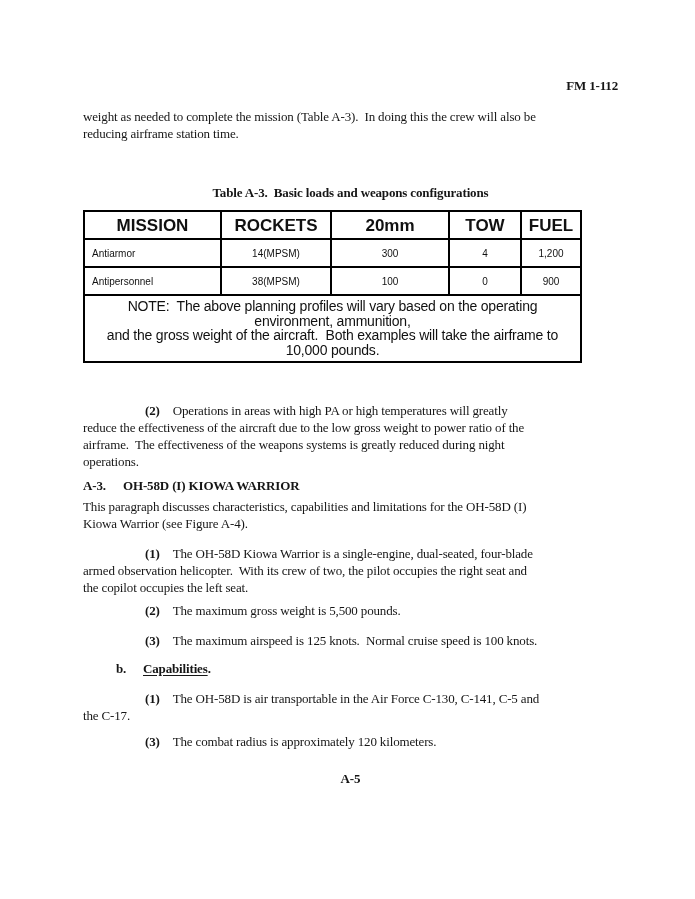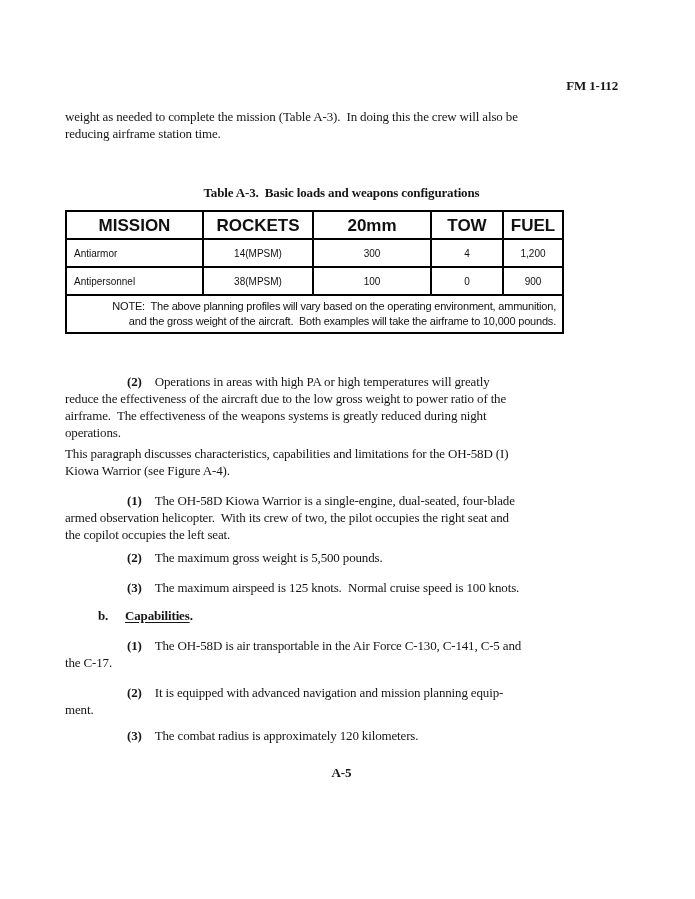--- a/index.html
+++ b/index.html
@@ -7,21 +7,21 @@
     position: relative;
     width: 695px;
     height: 899px;
     background: #ffffff;
     margin: 0 auto;
     box-sizing: border-box;
     overflow: hidden;
   }
   .content {
     box-sizing: border-box;
-    padding: 0 77px 0 65px;
+    padding: 0 77px 0 83px;
     font-family: "Liberation Serif", "DejaVu Serif", serif;
     font-size: 13px;
     line-height: 17px;
     letter-spacing: -0.15px;
     color: #161616;
   }
   .doc-ref {
     padding-top: 77px;
     text-align: right;
     font-weight: bold;
@@ -54,24 +54,24 @@
     text-align: center;
   }
   table.loads td {
     height: 24px;
     font-size: 10px;
     text-align: center;
   }
   table.loads td.c-left { text-align: left; padding-left: 7px; }
   table.loads td.note {
     height: auto;
-    font-size: 11px;
+    font-size: 14px;
     line-height: 14.5px;
     letter-spacing: -0.2px;
-    text-align: right;
+    text-align: center;
     padding: 3px 6px 4px 6px;
     white-space: pre-line;
     border-radius: 14px;
   }
   .item { text-indent: 62px; }
   .pnum { font-weight: bold; margin-right: 13px; }
   .p2 { margin-top: 39px; }
   .section-head {
     margin: 7px 0 0 0;
     font-size: 13px;
@@ -149,39 +149,38 @@
 and the gross weight of the aircraft.&nbsp; Both examples will take the airframe to 10,000 pounds.</td>
         </tr>
       </tbody>
     </table>
 
     <p class="para item p2"><span class="pnum">(2)</span><span class="body-text">Operations in areas with high PA or high temperatures will greatly
 reduce the effectiveness of the aircraft due to the low gross weight to power ratio of the
 airframe.&nbsp; The effectiveness of the weapons systems is greatly reduced during night
 operations.</span></p>
 
+    <h2 class="section-head"><span class="sec-num">A-3.</span><span>OH-58D (I) KIOWA WARRIOR</span></h2>
 
     <p class="para intro"><span class="body-text">This paragraph discusses characteristics, capabilities and limitations for the OH-58D (I)
 Kiowa Warrior (see Figure A-4).</span></p>
 
 
     <p class="para item i-a1"><span class="pnum">(1)</span><span class="body-text">The OH-58D Kiowa Warrior is a single-engine, dual-seated, four-blade
 armed observation helicopter.&nbsp; With its crew of two, the pilot occupies the right seat and
 the copilot occupies the left seat.</span></p>
 
     <p class="para item i-a2"><span class="pnum">(2)</span><span class="body-text">The maximum gross weight is 5,500 pounds.</span></p>
 
     <p class="para item i-a3"><span class="pnum">(3)</span><span class="body-text">The maximum airspeed is 125 knots.&nbsp; Normal cruise speed is 100 knots.</span></p>
 
     <h3 class="sub-head b"><span class="sub-label">b.</span><span class="sub-title">Capabilities</span><span>.</span></h3>
 
     <p class="para item i-b1"><span class="pnum">(1)</span><span class="body-text">The OH-58D is air transportable in the Air Force C-130, C-141, C-5 and
 the C-17.</span></p>
 
-    <p class="para item i-b2"><span class="pnum">(2)</span><span class="body-text">It is equipped with advanced navigation and mission planning equip-
-ment.</span></p>
 
     <p class="para item i-b3"><span class="pnum">(3)</span><span class="body-text">The combat radius is approximately 120 kilometers.</span></p>
 
     <div class="footer">A-5</div>
 
   </div>
 </div>
 
 </body></html>

